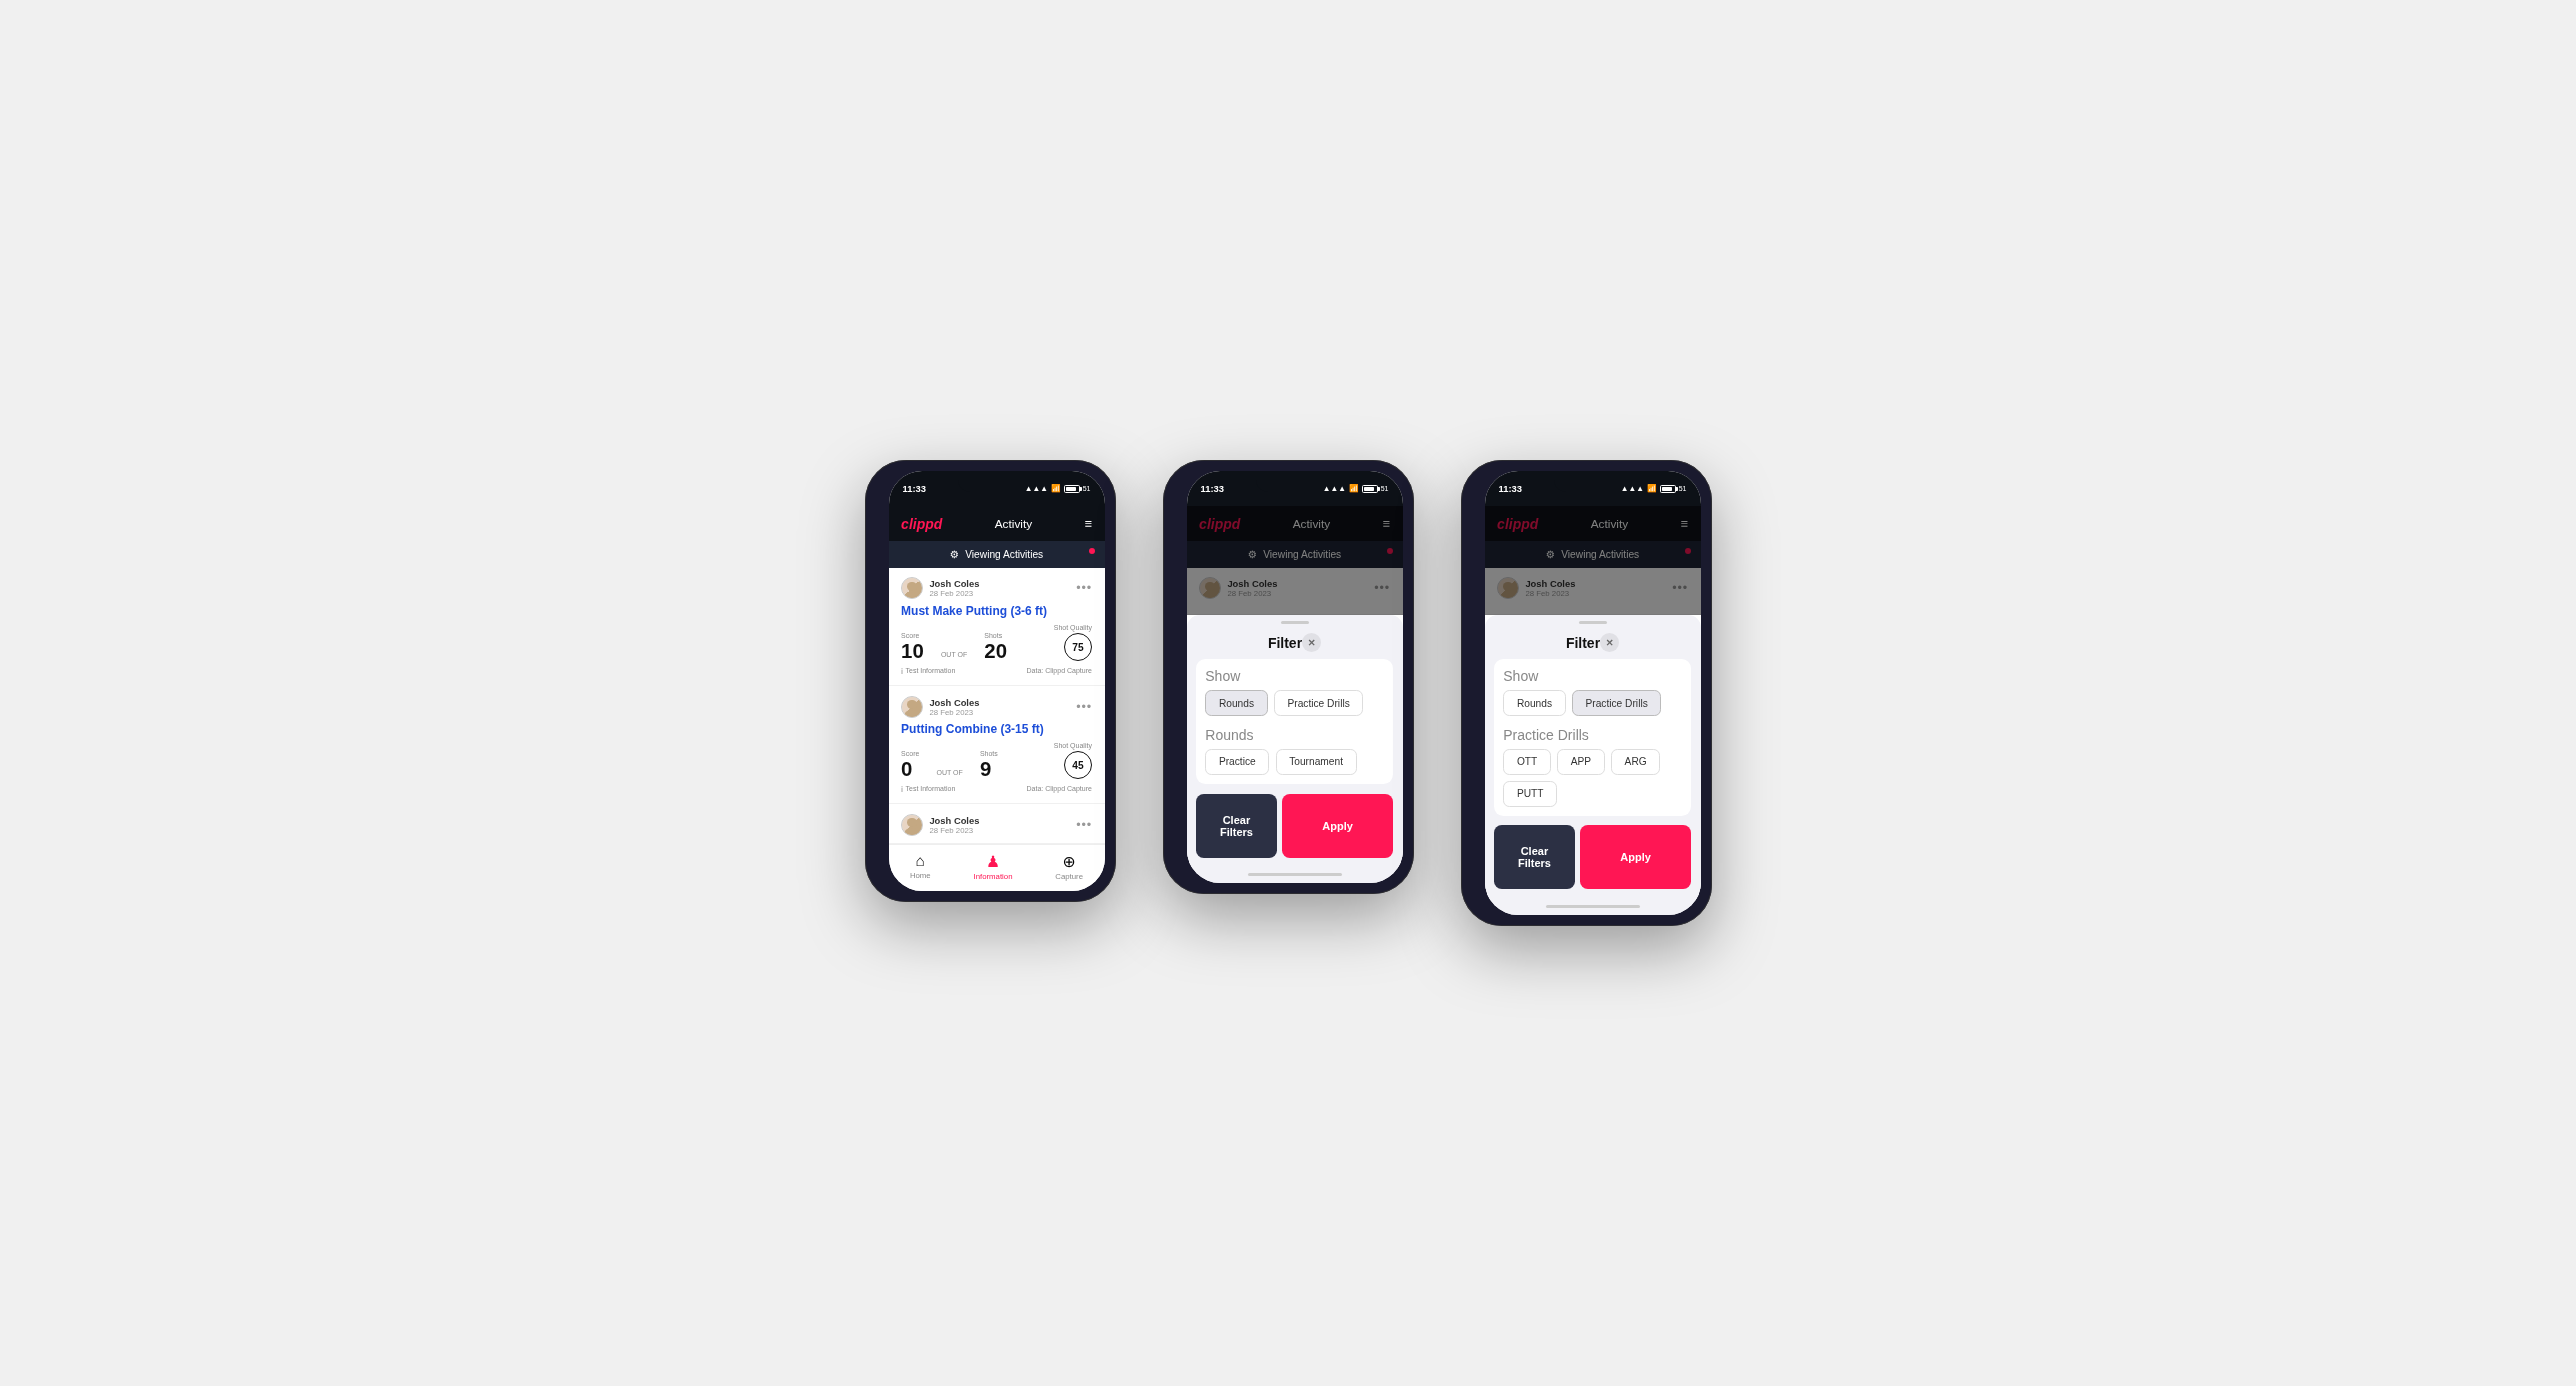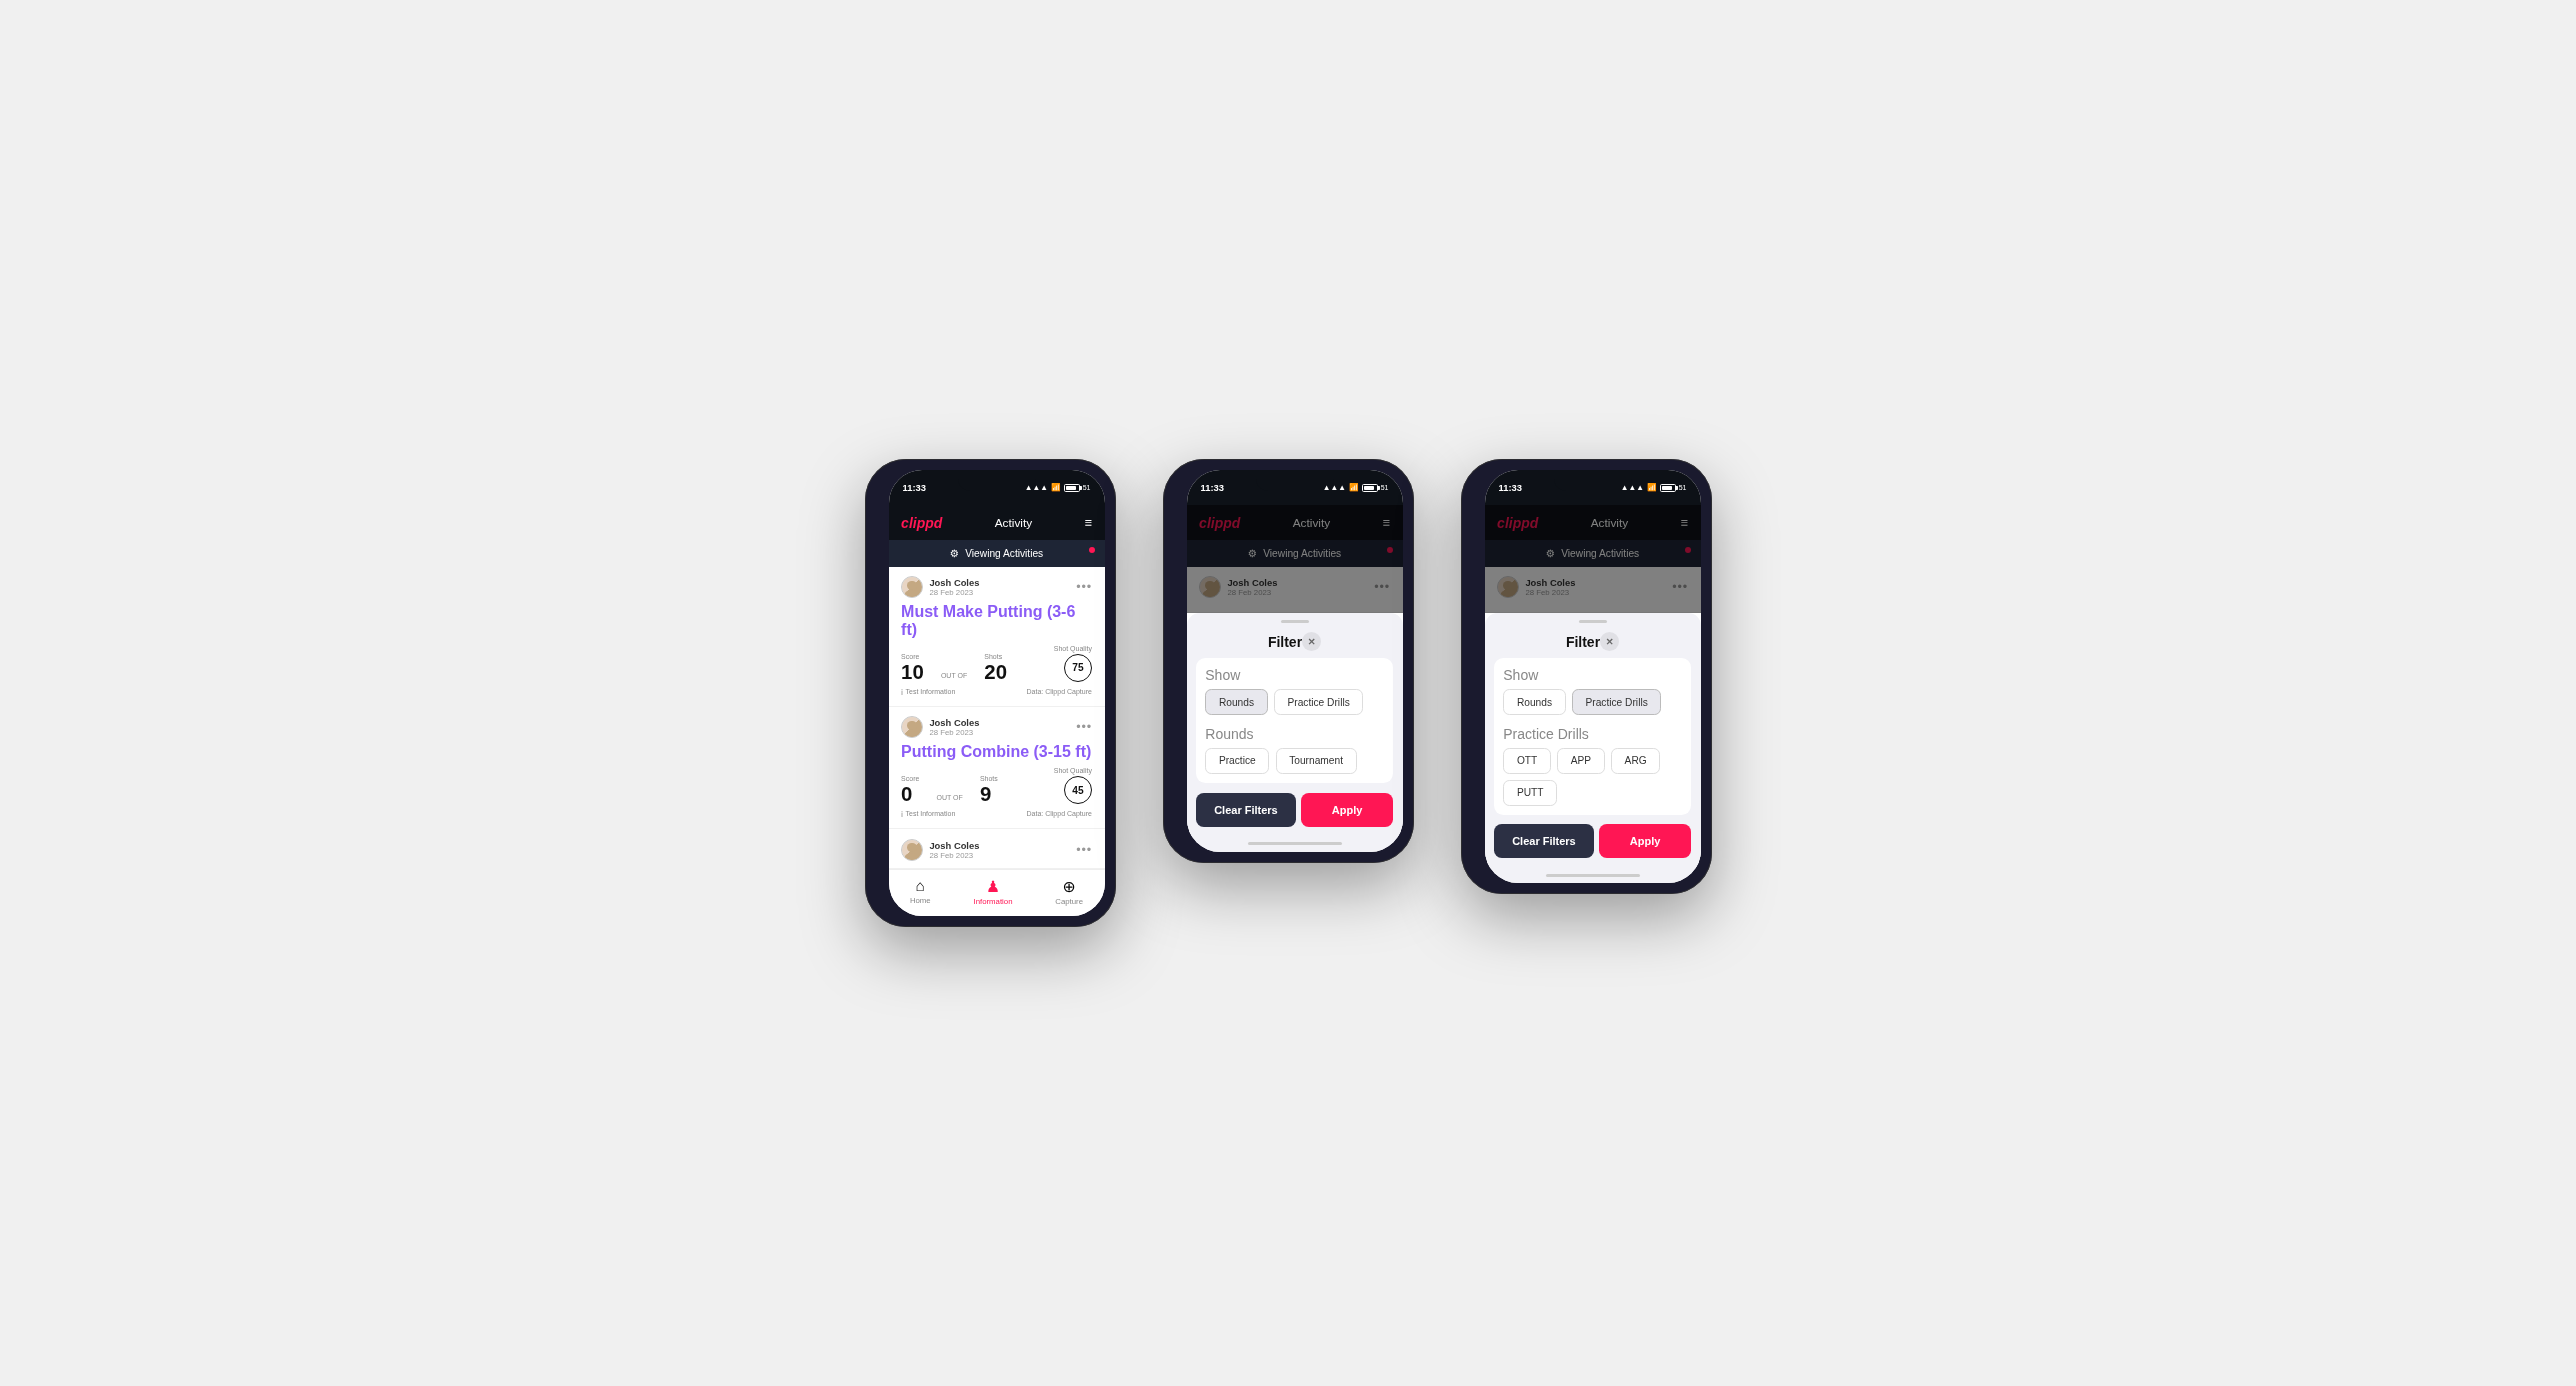--- a/index.html
+++ b/index.html
@@ -216,23 +216,23 @@
     .user-date {
       font-size: 7.8px;
       color: #999;
     }
     .more-dots {
       color: #999;
       font-size: 12.6px;
       letter-spacing: 0.8px;
     }
     .activity-title {
-      font-size: 16px;
+      font-size: 12px;
       font-weight: 700;
-      color: #8b5cf6;
+      color: #1d4ed8;
       margin-bottom: 6.3px;
     }
     .stats-row {
       display: flex;
       align-items: flex-end;
       gap: 14px;
       margin-bottom: 4.7px;
     }
     .stat-block {
       display: flex;
@@ -401,21 +401,21 @@
       background: #2c3044;
       color: #fff;
       border: none;
       border-radius: 7.8px;
       font-size: 11px;
       font-weight: 600;
       cursor: pointer;
     }
     .btn-apply {
       flex: 1;
-      padding: 7px;
+      padding: 26px;
       background: #ff1654;
       color: #fff;
       border: none;
       border-radius: 7.8px;
       font-size: 11px;
       font-weight: 600;
       cursor: pointer;
     }
     .dimmed-content {
       filter: brightness(0.5);

